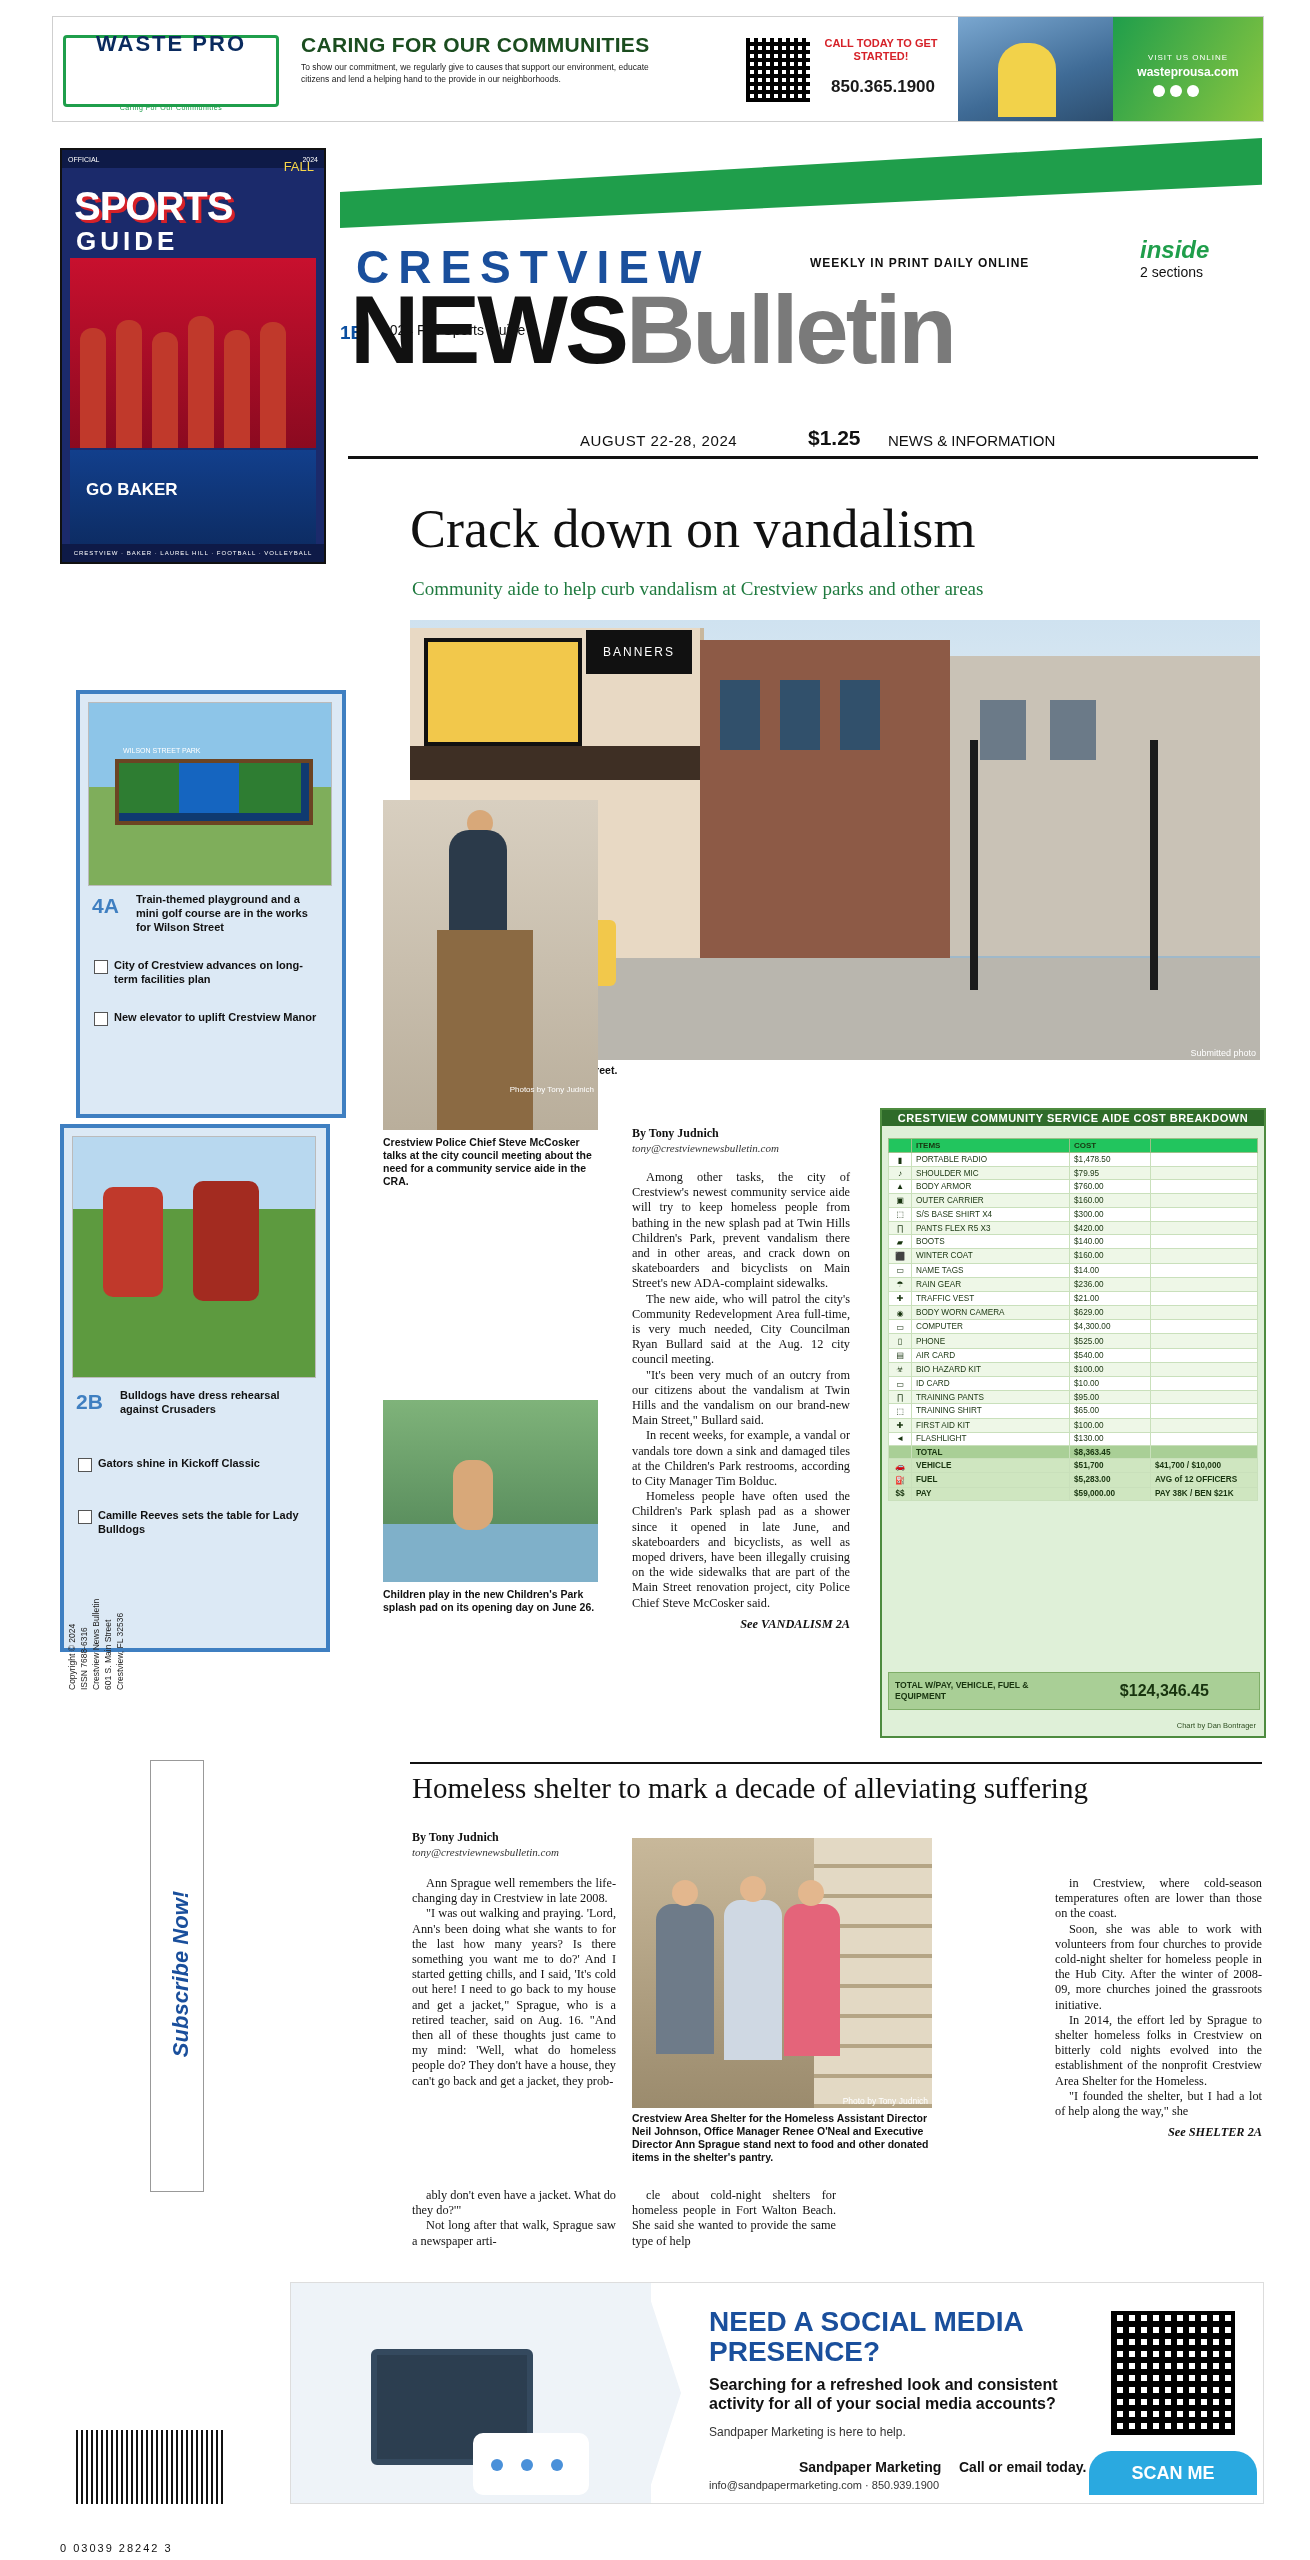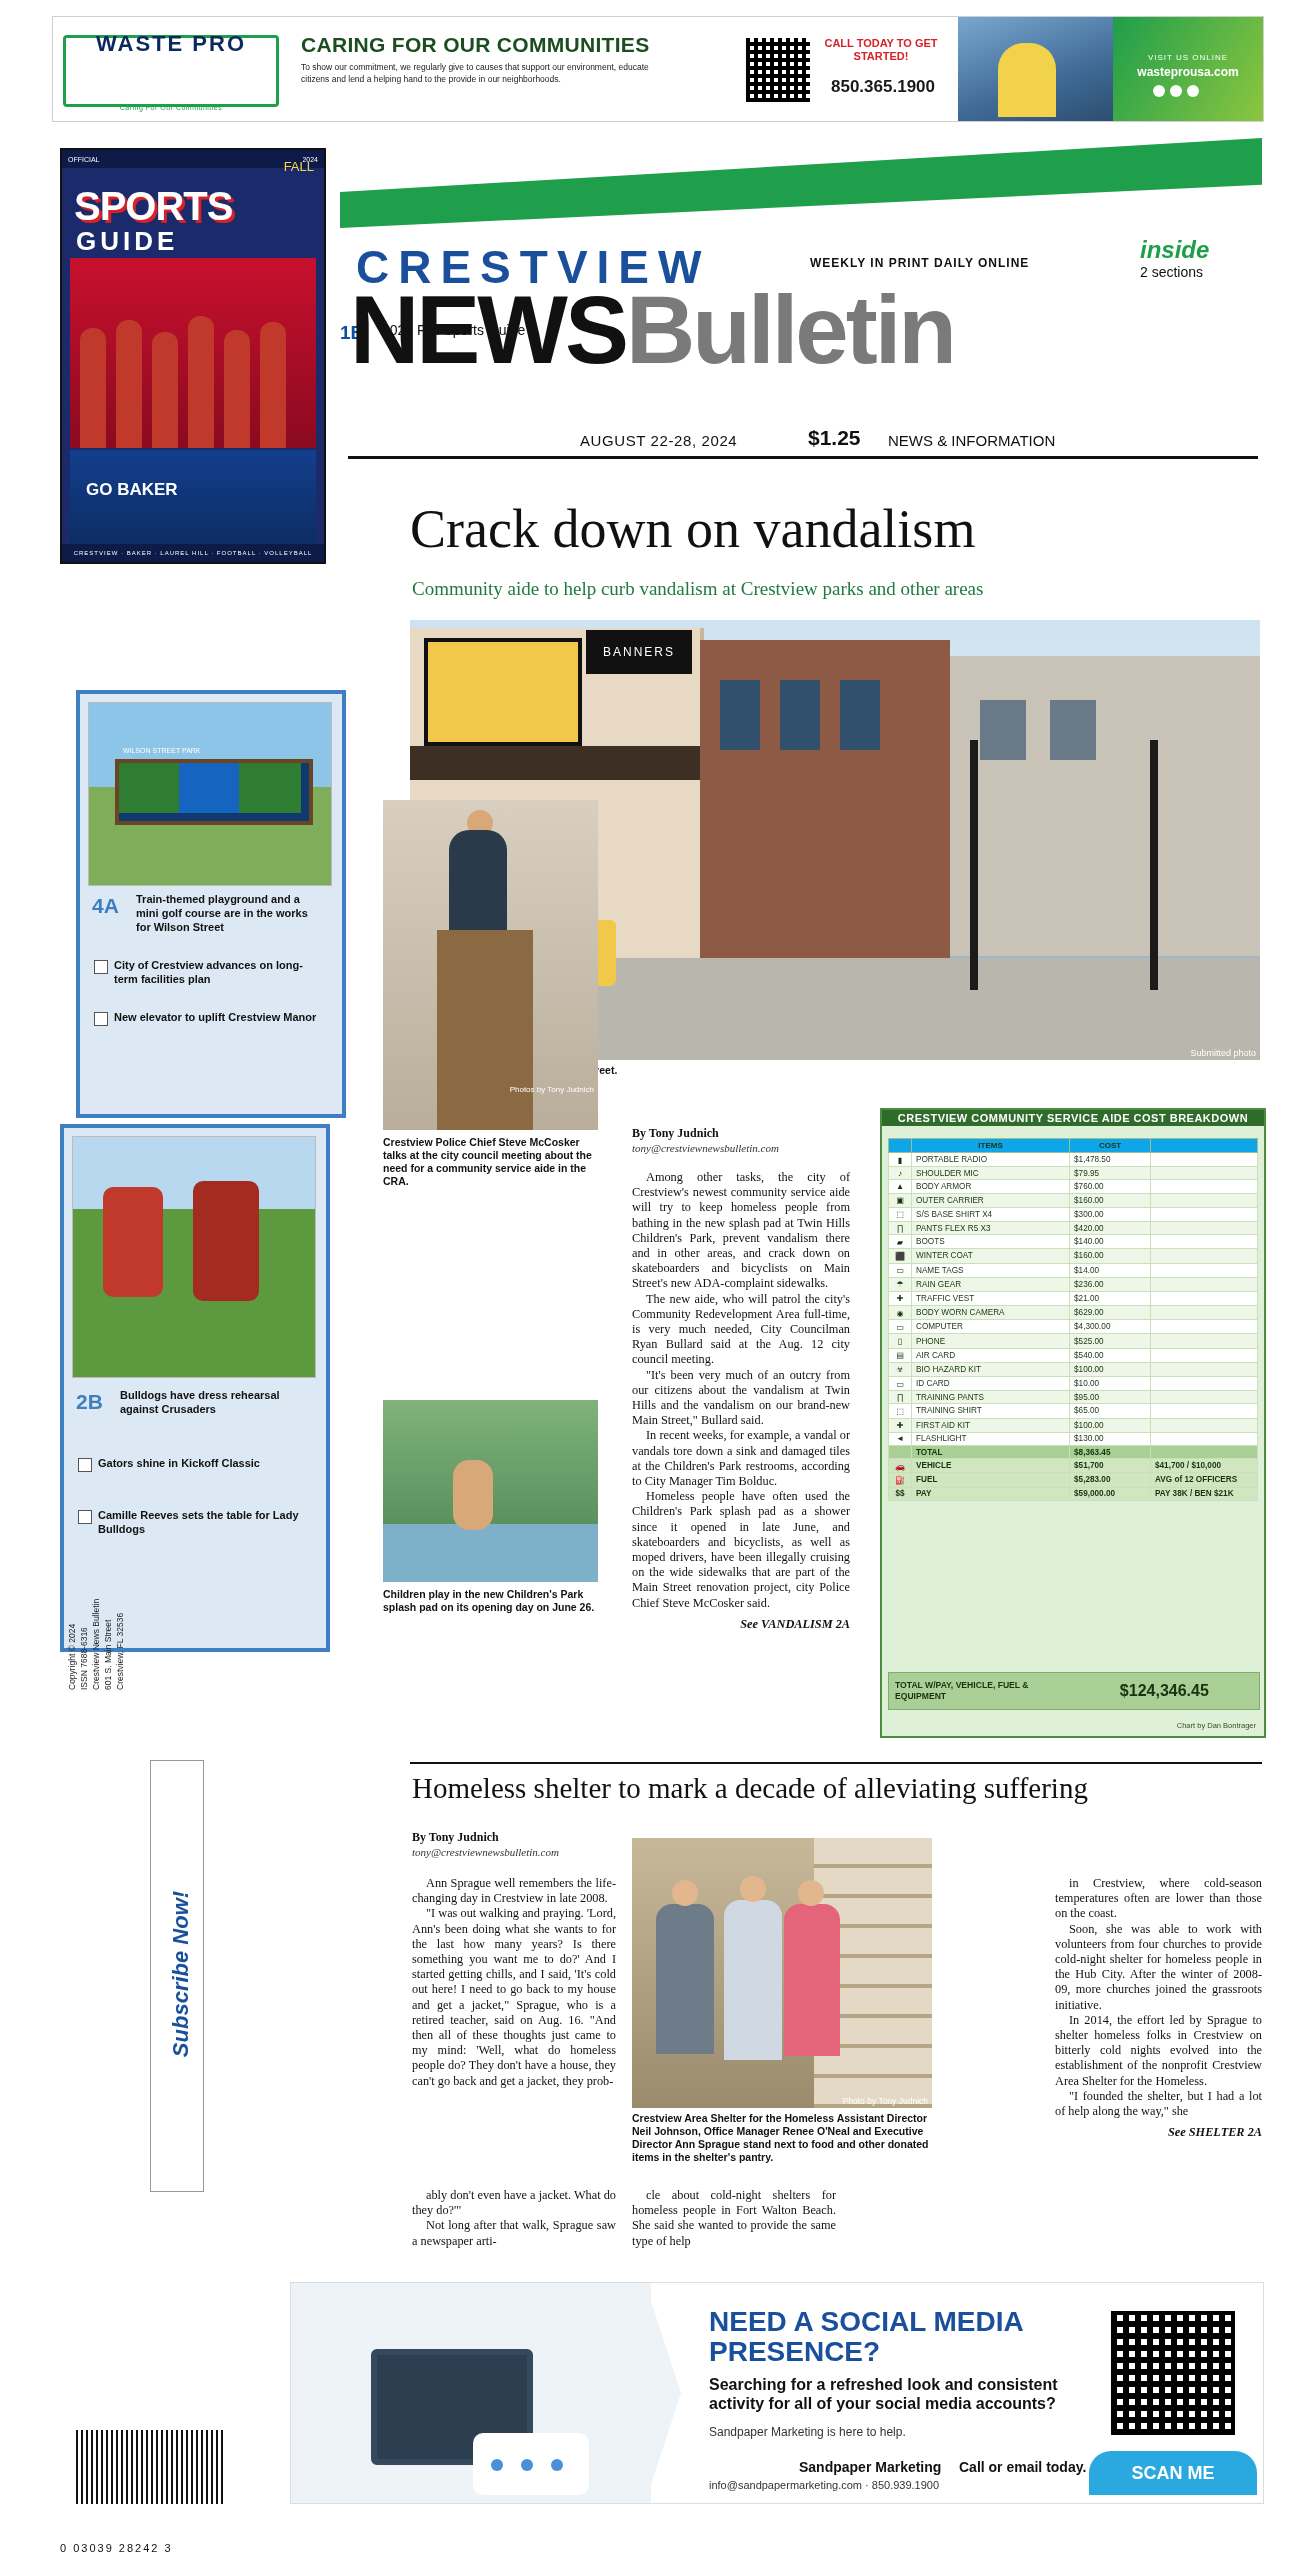--- a/index.html
+++ b/index.html
@@ -122,21 +122,21 @@
   .byemail{position:absolute;font-family:"Liberation Serif",serif;font-style:italic;font-size:11px;color:#333;}
 
   .col{position:absolute;font-family:"Liberation Serif",serif;font-size:12.3px;line-height:15.2px;text-align:justify;color:#111;}
   .col p{margin:0;text-indent:14px;}
   .jumpline{font-style:italic;font-weight:bold;text-align:right;display:block;margin-top:6px;}
 
   
   .costbox{position:absolute;left:880px;top:1108px;width:382px;height:626px;background:#dff0d8;border:2px solid #4d8b3f;}
   .costtitle{position:absolute;left:0;top:0;width:100%;height:16px;background:#2f6b2a;color:#fff;font-family:"Liberation Sans",sans-serif;font-weight:bold;font-size:11px;display:flex;align-items:center;justify-content:center;letter-spacing:.5px;}
   table.cost{position:absolute;left:6px;top:28px;width:370px;border-collapse:collapse;font-family:"Liberation Sans",sans-serif;font-size:8.2px;}
-  table.cost th{background:#0ea5e9;color:#18340f;font-weight:bold;text-align:center;padding:2px 4px;border:1px solid #9cc089;font-size:8px;}
+  table.cost th{background:#22c55e;color:#18340f;font-weight:bold;text-align:left;padding:2px 4px;border:1px solid #9cc089;font-size:8px;}
   table.cost td{padding:1.6px 4px;border:1px solid #c9e0bb;color:#18340f;}
   table.cost tr:nth-child(even) td{background:#eef7e7;}
   table.cost tr:nth-child(odd) td{background:#ffffff;}
   table.cost td.ic{width:14px;text-align:center;}
   table.cost tr.total td{background:#a9cf96;font-weight:bold;}
   table.cost tr.ext td{background:#cfe6c0;font-weight:bold;}
   .grandrow{position:absolute;left:6px;bottom:26px;width:370px;height:36px;background:#a9cf96;border:1px solid #7fae68;display:flex;align-items:center;}
   .grandrow .lab{width:48%;font-family:"Liberation Sans",sans-serif;font-weight:bold;font-size:8.6px;color:#18340f;padding-left:6px;line-height:11px;}
   .grandrow .val{width:52%;text-align:center;font-family:"Liberation Sans",sans-serif;font-weight:bold;font-size:16px;color:#18340f;}
   .chartby{position:absolute;right:8px;bottom:6px;font-family:"Liberation Sans",sans-serif;font-size:7.5px;color:#2f4f22;}

